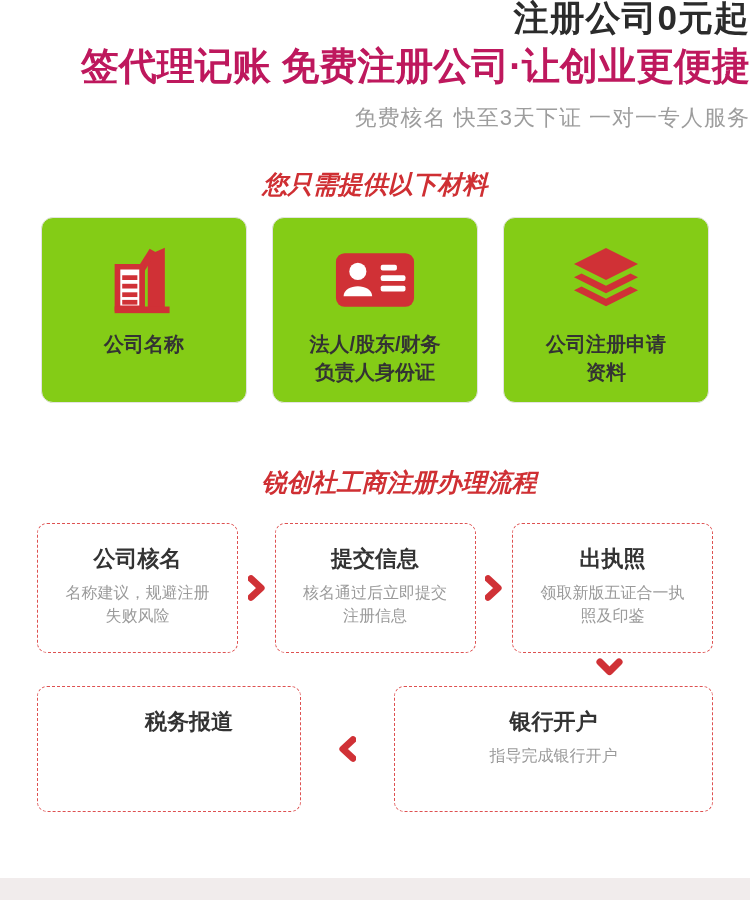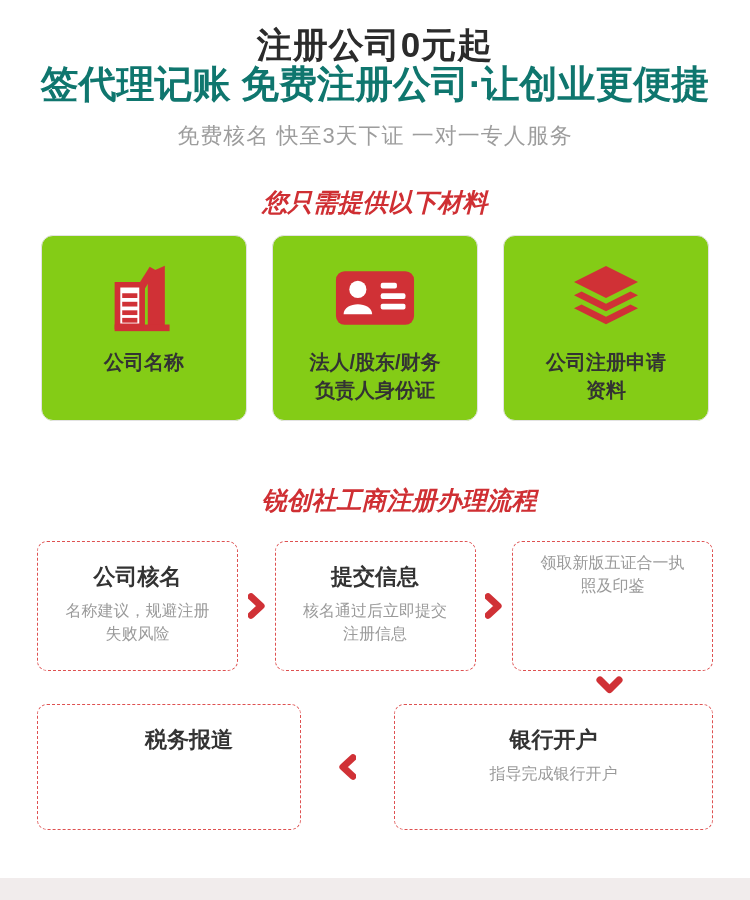--- a/index.html
+++ b/index.html
@@ -1,22 +1,22 @@
 <!DOCTYPE html>
 <html><head>
 <meta charset="utf-8">
 <style>
   * { margin:0; padding:0; box-sizing:border-box; }
   body { background:#ffffff; font-family:"Liberation Sans", sans-serif; }
   .page { position:relative; width:750px; height:900px; background:#ffffff; overflow:hidden; margin:0 auto; }
 
   
-  .hero { padding-top:27px; text-align:center; }
+  .hero { text-align:right; }
   .hero-line1 { font-size:35px; font-weight:700; color:#2b2b2b; line-height:36px; letter-spacing:1px; }
-  .hero-line2 { margin-top:0; font-size:38px; font-weight:700; color:#0f766e; line-height:42px; }
+  .hero-line2 { margin-top:9px; font-size:38px; font-weight:700; color:#be185d; line-height:42px; }
   .hero-sub   { margin-top:18px; font-size:22px; color:#9d9d9d; line-height:26px; letter-spacing:1px; }
 
   
   .sec-title { text-align:center; font-size:25px; font-weight:700; color:#cf2f33; line-height:30px;font-style:italic; }
   .sec-title.materials { margin-top:38px; }
   .sec-title.process   { margin-top:64px;margin-left:48px; }
 
   
   .cards { margin-top:18px; display:flex; justify-content:center; gap:25px; }
   .card { width:206px; height:186px; border:1px solid #e3e3e3; border-radius:12px;
@@ -140,20 +140,21 @@
       </div>
     </div>
 
     <div class="chev">
       <svg width="17" height="30" viewBox="0 0 22 34">
         <path d="M4 5 L17 17 L4 29" stroke="#d03136" stroke-width="9" fill="none" stroke-linecap="round" stroke-linejoin="round"></path>
       </svg>
     </div>
 
     <div class="fbox small">
+      <div class="fbox-title">出执照</div>
       <div class="fbox-desc">
         <div>领取新版五证合一执</div>
         <div>照及印鉴</div>
       </div>
     </div>
 
   </div>
 
   <div class="chev-down-wrap">
     <svg width="27" height="19" viewBox="0 0 34 24">

